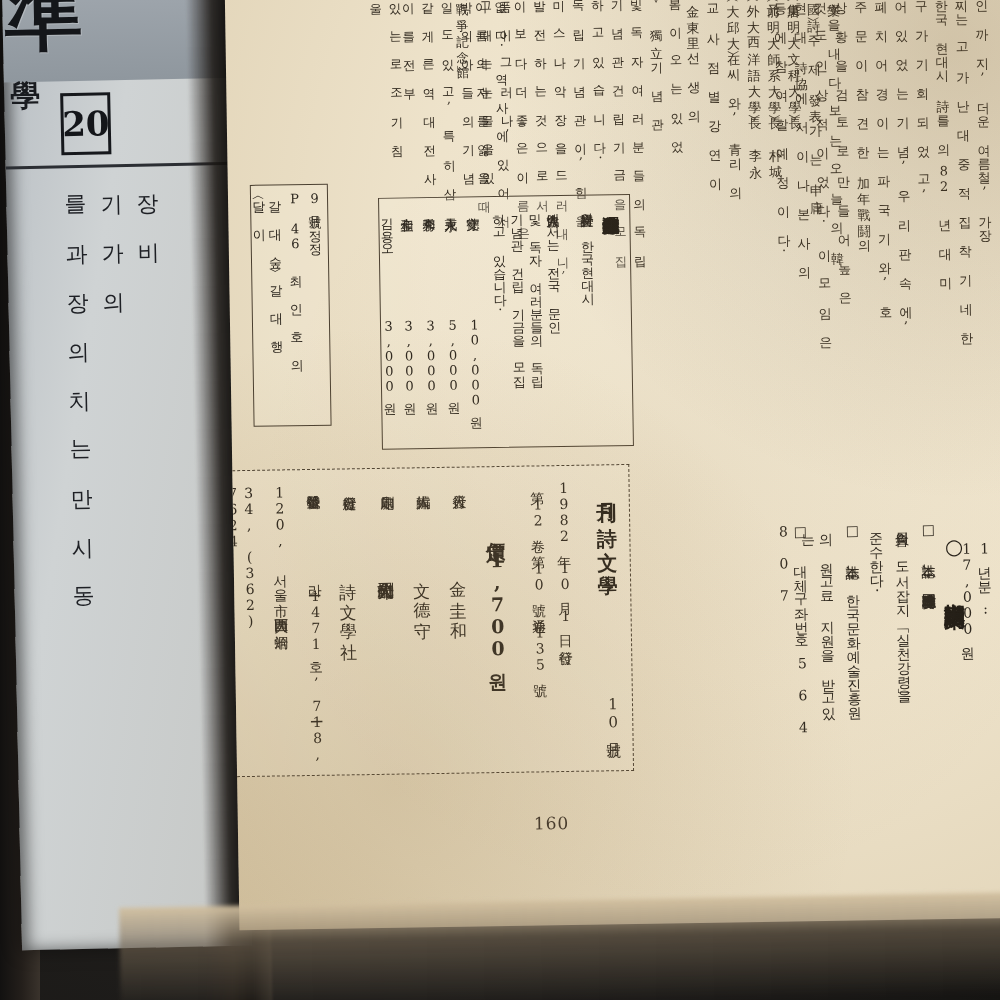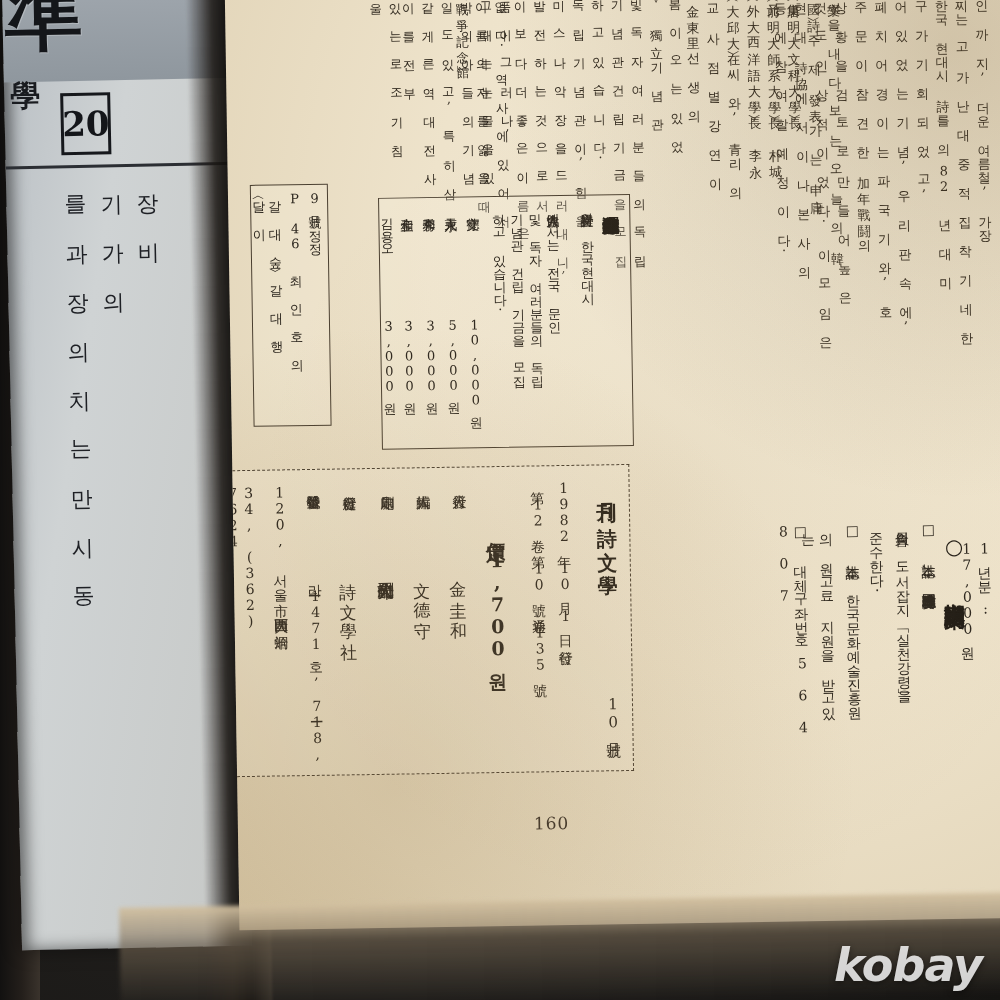--- a/index.html
+++ b/index.html
@@ -367,14 +367,13 @@
     <div class="ad-line" style="right:188px; top:552px; font-size:14px; height:200px;">의  원고료  지원을  받고있는</div>
     <div class="ad-line" style="right:214px; top:552px; font-size:14px; height:230px;">□ 대체구좌번호  5 6 4 8 0 7</div>
 
     <div class="page-number">160</div>
 
     <div class="page-stain"></div>
   </div>
 
   <div class="page-edge"></div>
 
-  <div class="watermark">kobay</div>
 </div>
 
 </body></html>

